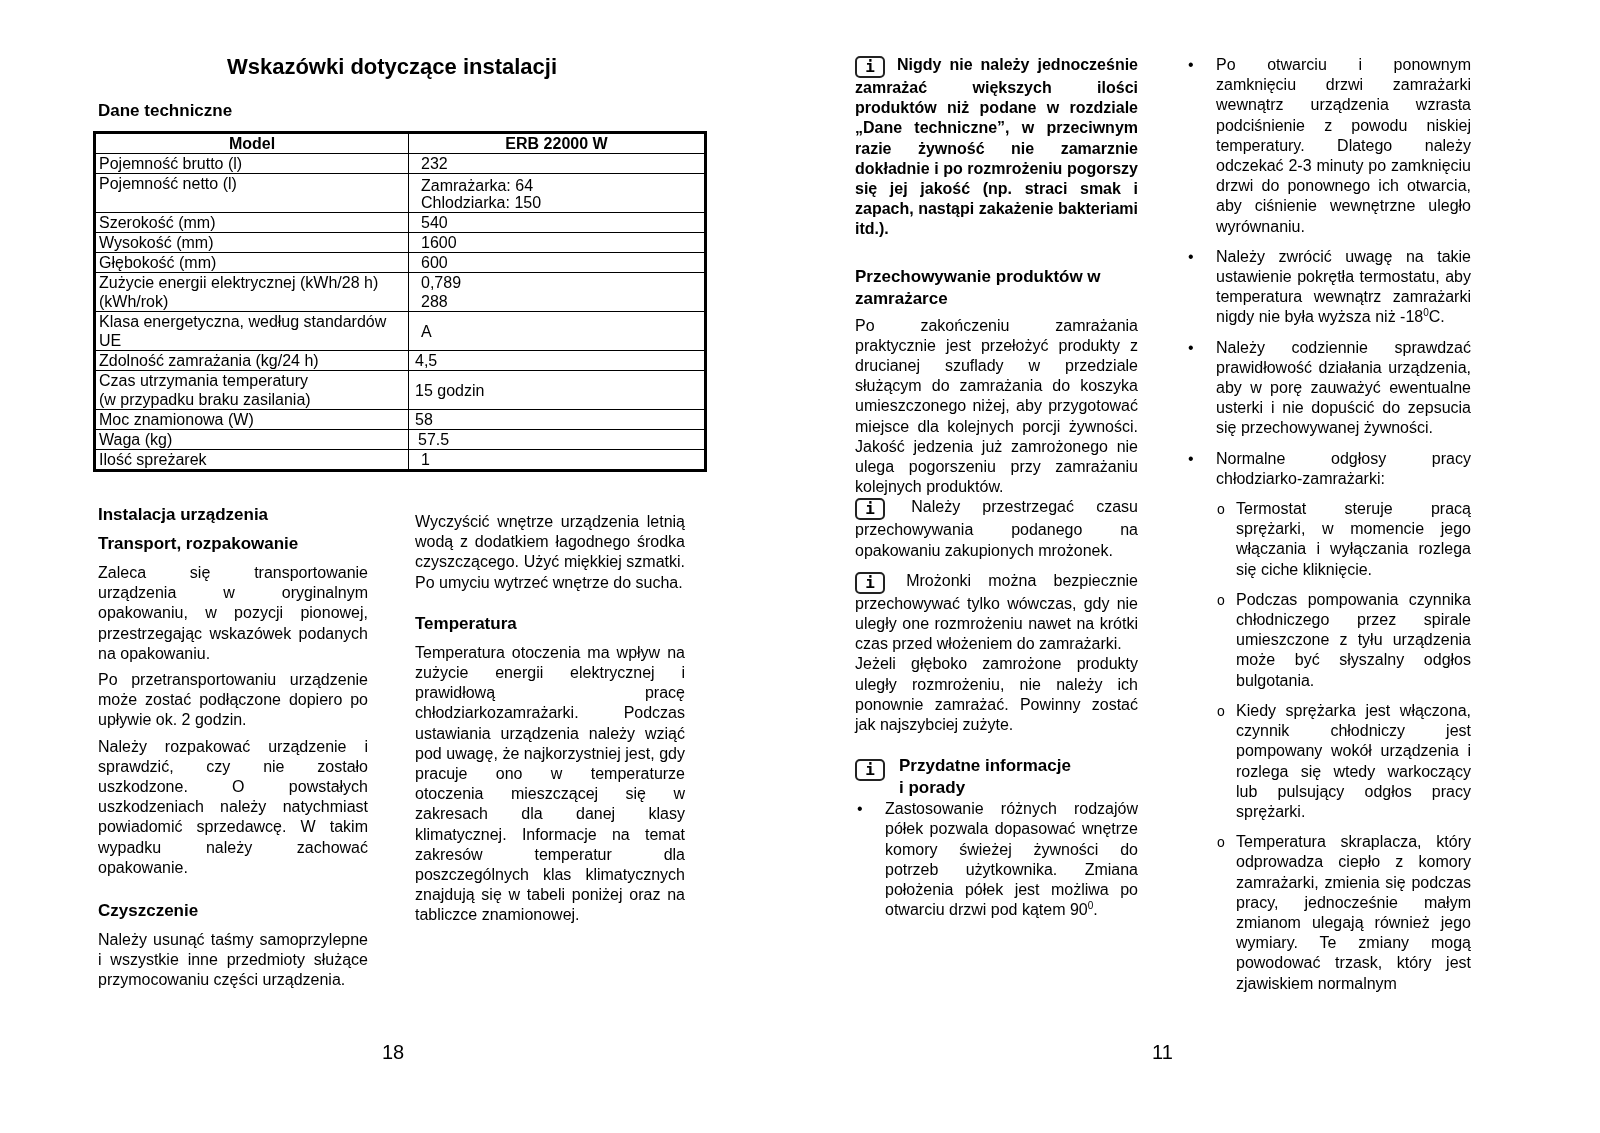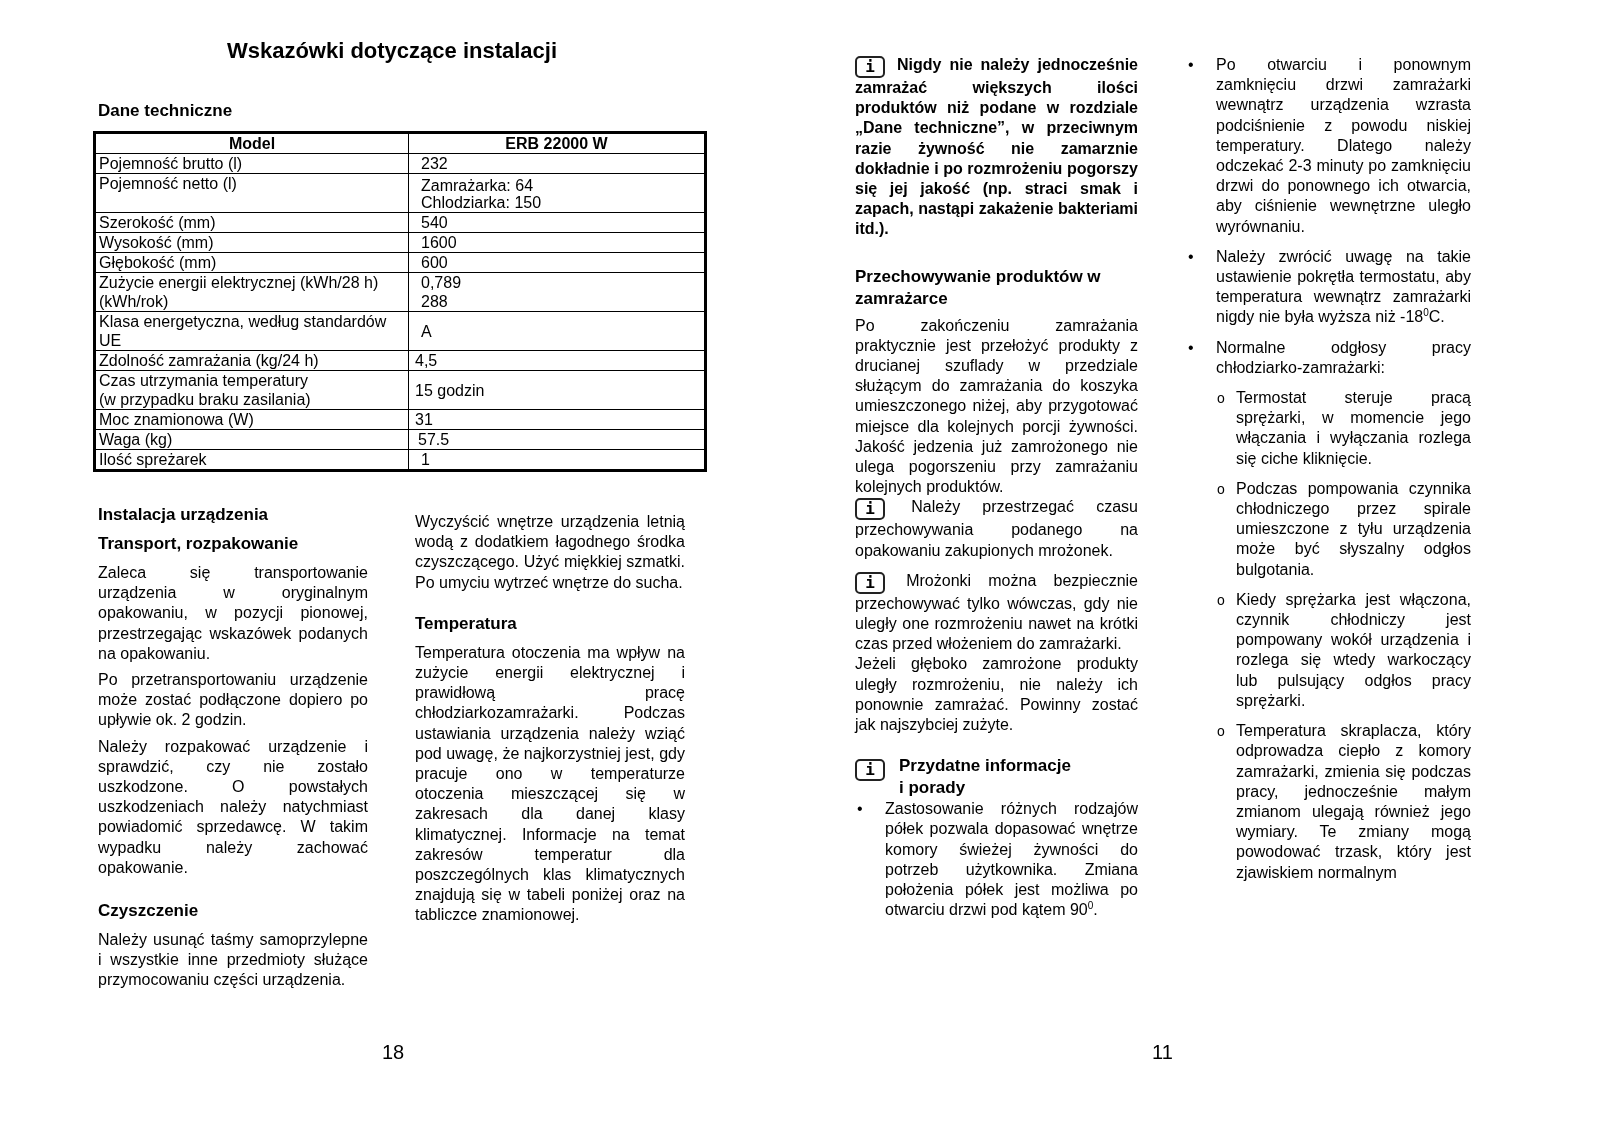--- a/index.html
+++ b/index.html
@@ -44,21 +44,21 @@
   ul.sub { list-style: none; margin: 10px 0 0 0; padding: 0; }
   ul.sub li { padding-left: 20px; margin-bottom: 10px; }
   ul.sub li::before { content: "o"; left: 1px; font-size: 14px; }
   sup { font-size: 10px; line-height: 0; }
   .pagenum { font-size: 20px; }
 </style>
 </head>
 <body>
 
 <div>
-  <div class="abs h-main" style="left:0; width:800px; top:38px; text-align:center; padding-left:0;">
+  <div class="abs h-main" style="left:0; width:800px; top:54px; text-align:center; padding-left:0;">
     <span style="position:relative; left:-8px;">Wskazówki dotyczące instalacji</span>
   </div>
   <div class="abs h-sec" style="left:98px; top:100px;">Dane techniczne</div>
 
   <table class="spec">
     <tbody>
         <tr class="hdr">
       <th style="width:306px">Model</th>
       <th>ERB 22000 W</th>
     </tr>
@@ -105,21 +105,21 @@
     </tr>
     <tr>
       <td class="c1">
         <div>Czas utrzymania temperatury</div>
         <div>(w przypadku braku zasilania)</div>
       </td>
       <td class="c2 mid" style="padding-left:6px">15 godzin</td>
     </tr>
     <tr>
       <td class="c1">Moc znamionowa (W)</td>
-      <td class="c2" style="padding-left:6px">31</td>
+      <td class="c2" style="padding-left:6px">58</td>
     </tr>
     <tr>
       <td class="c1">Waga (kg)</td>
       <td class="c2" style="padding-left:9px">57.5</td>
     </tr>
     <tr>
       <td class="c1">Ilość spreżarek</td>
       <td class="c2">1</td>
     </tr>
   </tbody>
@@ -171,20 +171,21 @@
     </div>
     <ul class="bul body-text" style="margin-top:0;">
       <li><span>Zastosowanie różnych rodzajów półek pozwala dopasować wnętrze komory świeżej żywności do potrzeb użytkownika. Zmiana położenia półek jest możliwa po otwarciu drzwi pod kątem 90</span><sup>0</sup><span>.</span></li>
     </ul>
   </div>
 
   <div class="abs" style="left:1186px; top:55px; width:285px;">
     <ul class="bul body-text">
       <li>Po otwarciu i ponownym zamknięciu drzwi zamrażarki wewnątrz urządzenia wzrasta podciśnienie z powodu niskiej temperatury. Dlatego należy odczekać 2-3 minuty po zamknięciu drzwi do ponownego ich otwarcia, aby ciśnienie wewnętrzne uległo wyrównaniu.</li>
       <li><span>Należy zwrócić uwagę na takie ustawienie pokrętła termostatu, aby temperatura wewnątrz zamrażarki nigdy nie była wyższa niż -18</span><sup>0</sup><span>C.</span></li>
+      <li>Należy codziennie sprawdzać prawidłowość działania urządzenia, aby w porę zauważyć ewentualne usterki i nie dopuścić do zepsucia się przechowywanej żywności.</li>
       <li>
         <span>Normalne odgłosy pracy chłodziarko-zamrażarki:</span>
         <ul class="bul sub">
           <li>Termostat steruje pracą sprężarki, w momencie jego włączania i wyłączania rozlega się ciche kliknięcie.</li>
           <li>Podczas pompowania czynnika chłodniczego przez spirale umieszczone z tyłu urządzenia może być słyszalny odgłos bulgotania.</li>
           <li>Kiedy sprężarka jest włączona, czynnik chłodniczy jest pompowany wokół urządzenia i rozlega się wtedy warkoczący lub pulsujący odgłos pracy sprężarki.</li>
           <li>Temperatura skraplacza, który odprowadza ciepło z komory zamrażarki, zmienia się podczas pracy, jednocześnie małym zmianom ulegają również jego wymiary. Te zmiany mogą powodować trzask, który jest zjawiskiem normalnym</li>
         </ul>
       </li>
     </ul>

